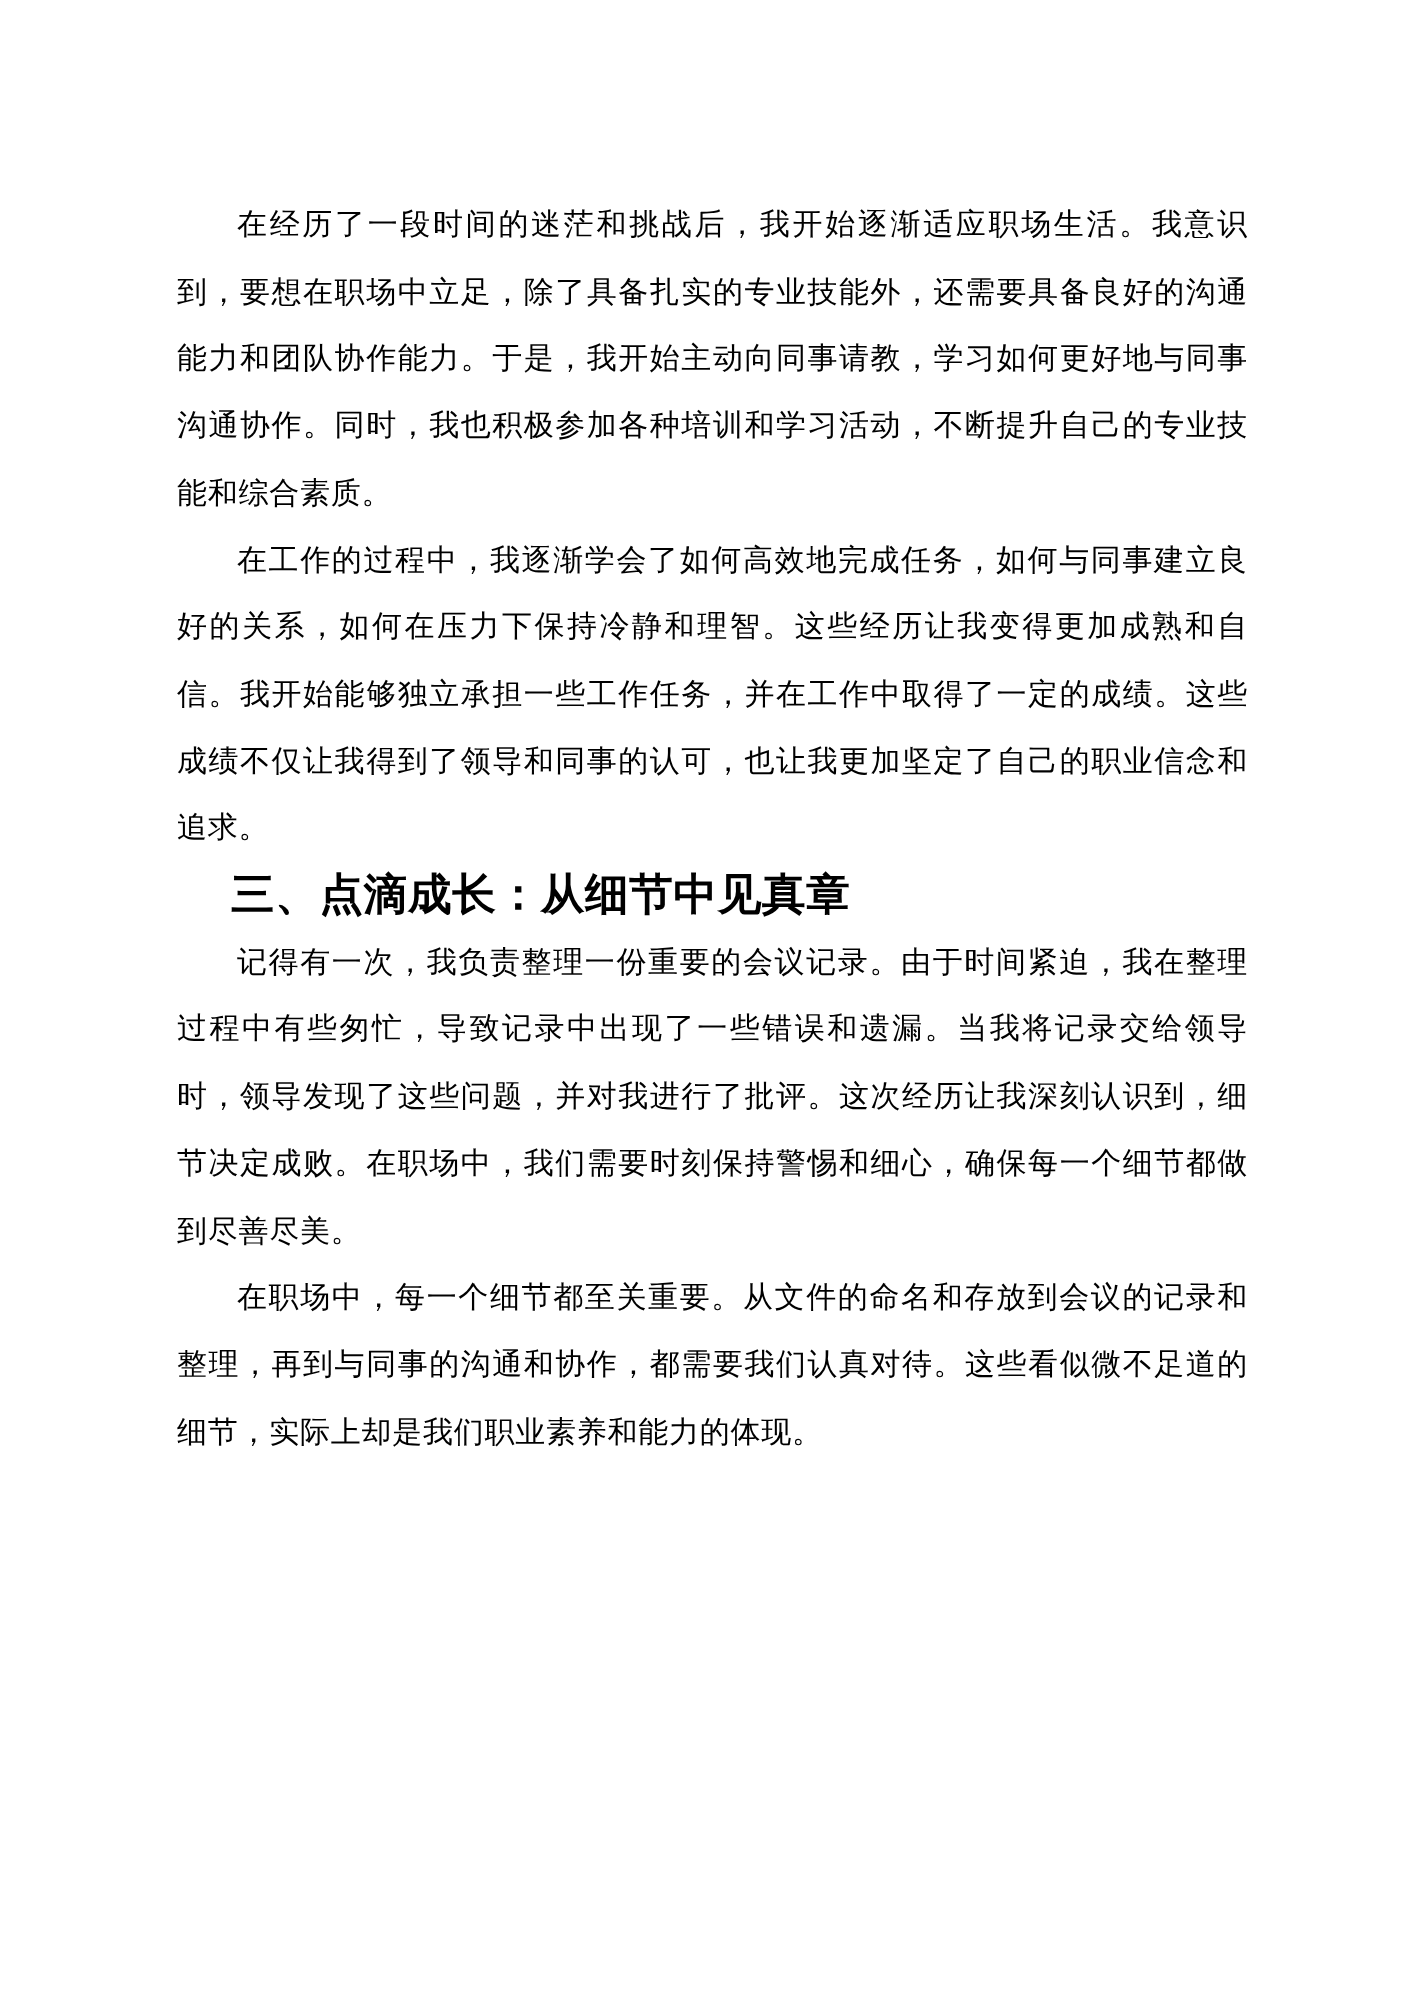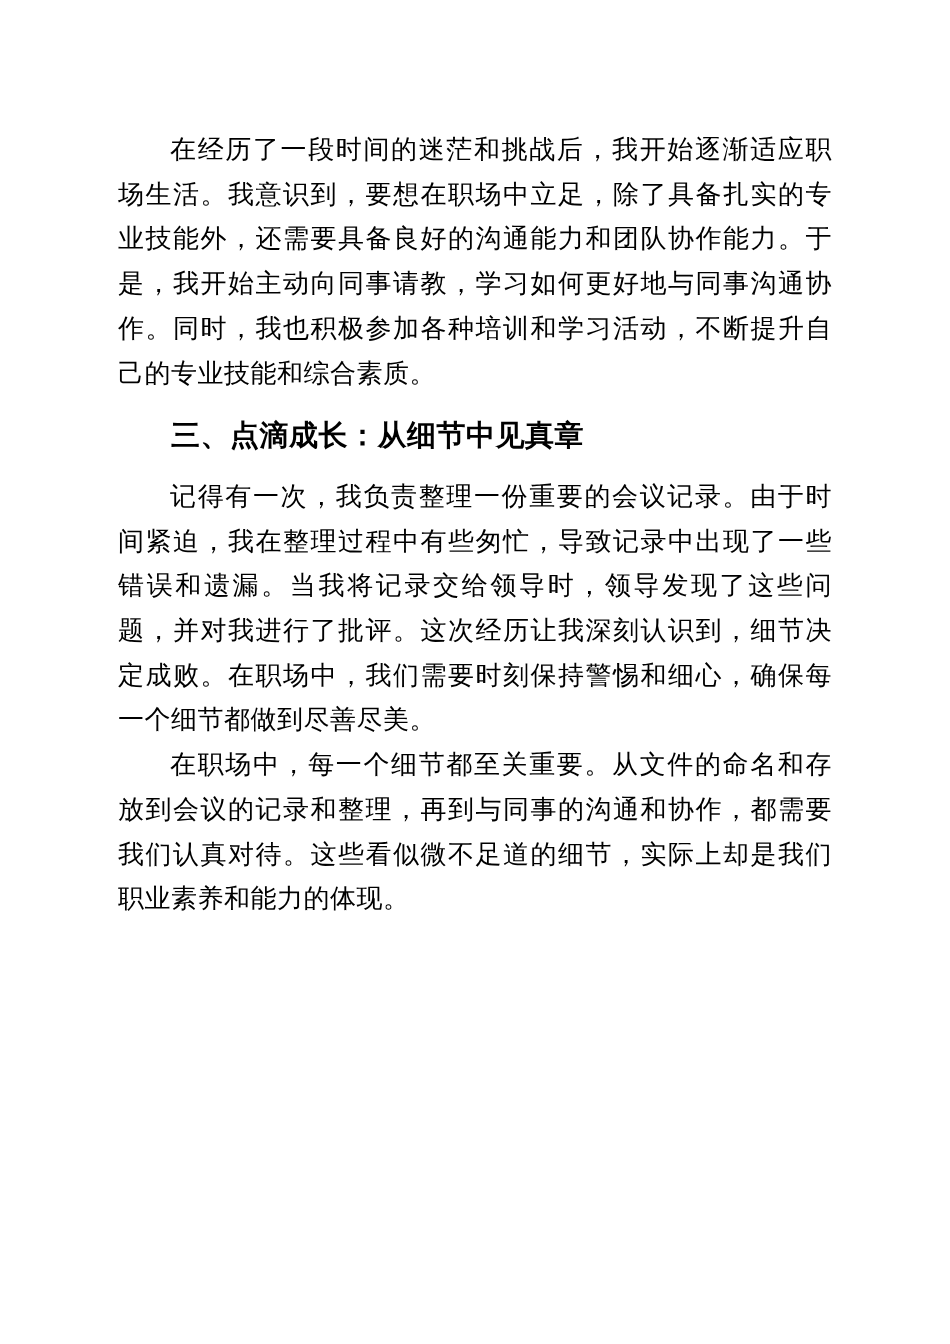--- a/index.html
+++ b/index.html
@@ -18,45 +18,46 @@
     .content {
       position: absolute;
       left: 118px;
       top: 128px;
       width: 714px;
       color: #000000;
     }
     .para {
       margin: 0;
       padding: 0;
-      font-size: 26px;
+      font-size: 20px;
       line-height: 44.7px;
       text-indent: 2em;
       text-align: justify;
       letter-spacing: 0.5px;
       font-family: "Liberation Serif", serif;
       font-weight: 400;
       color: #000000;
     }
     .section-heading {
-      margin: 17px;
+      margin: 0;
       padding: 0;
       font-size: 29px;
       line-height: 44.7px;
       text-indent: 36px;
       font-weight: 700;
       letter-spacing: 0.5px;
       font-family: "Liberation Sans", sans-serif;
       color: #000000;
       text-align: left;
     }
   </style>
 </head>
 <body>
 
 <div class="page">
   <div class="content">
     <p class="para">在经历了一段时间的迷茫和挑战后，我开始逐渐适应职场生活。我意识到，要想在职场中立足，除了具备扎实的专业技能外，还需要具备良好的沟通能力和团队协作能力。于是，我开始主动向同事请教，学习如何更好地与同事沟通协作。同时，我也积极参加各种培训和学习活动，不断提升自己的专业技能和综合素质。</p>
+    <p class="para">在工作的过程中，我逐渐学会了如何高效地完成任务，如何与同事建立良好的关系，如何在压力下保持冷静和理智。这些经历让我变得更加成熟和自信。我开始能够独立承担一些工作任务，并在工作中取得了一定的成绩。这些成绩不仅让我得到了领导和同事的认可，也让我更加坚定了自己的职业信念和追求。</p>
     <h2 class="section-heading">三、点滴成长：从细节中见真章</h2>
     <p class="para">记得有一次，我负责整理一份重要的会议记录。由于时间紧迫，我在整理过程中有些匆忙，导致记录中出现了一些错误和遗漏。当我将记录交给领导时，领导发现了这些问题，并对我进行了批评。这次经历让我深刻认识到，细节决定成败。在职场中，我们需要时刻保持警惕和细心，确保每一个细节都做到尽善尽美。</p>
     <p class="para">在职场中，每一个细节都至关重要。从文件的命名和存放到会议的记录和整理，再到与同事的沟通和协作，都需要我们认真对待。这些看似微不足道的细节，实际上却是我们职业素养和能力的体现。</p>
   </div>
 </div>
 
 </body></html>

